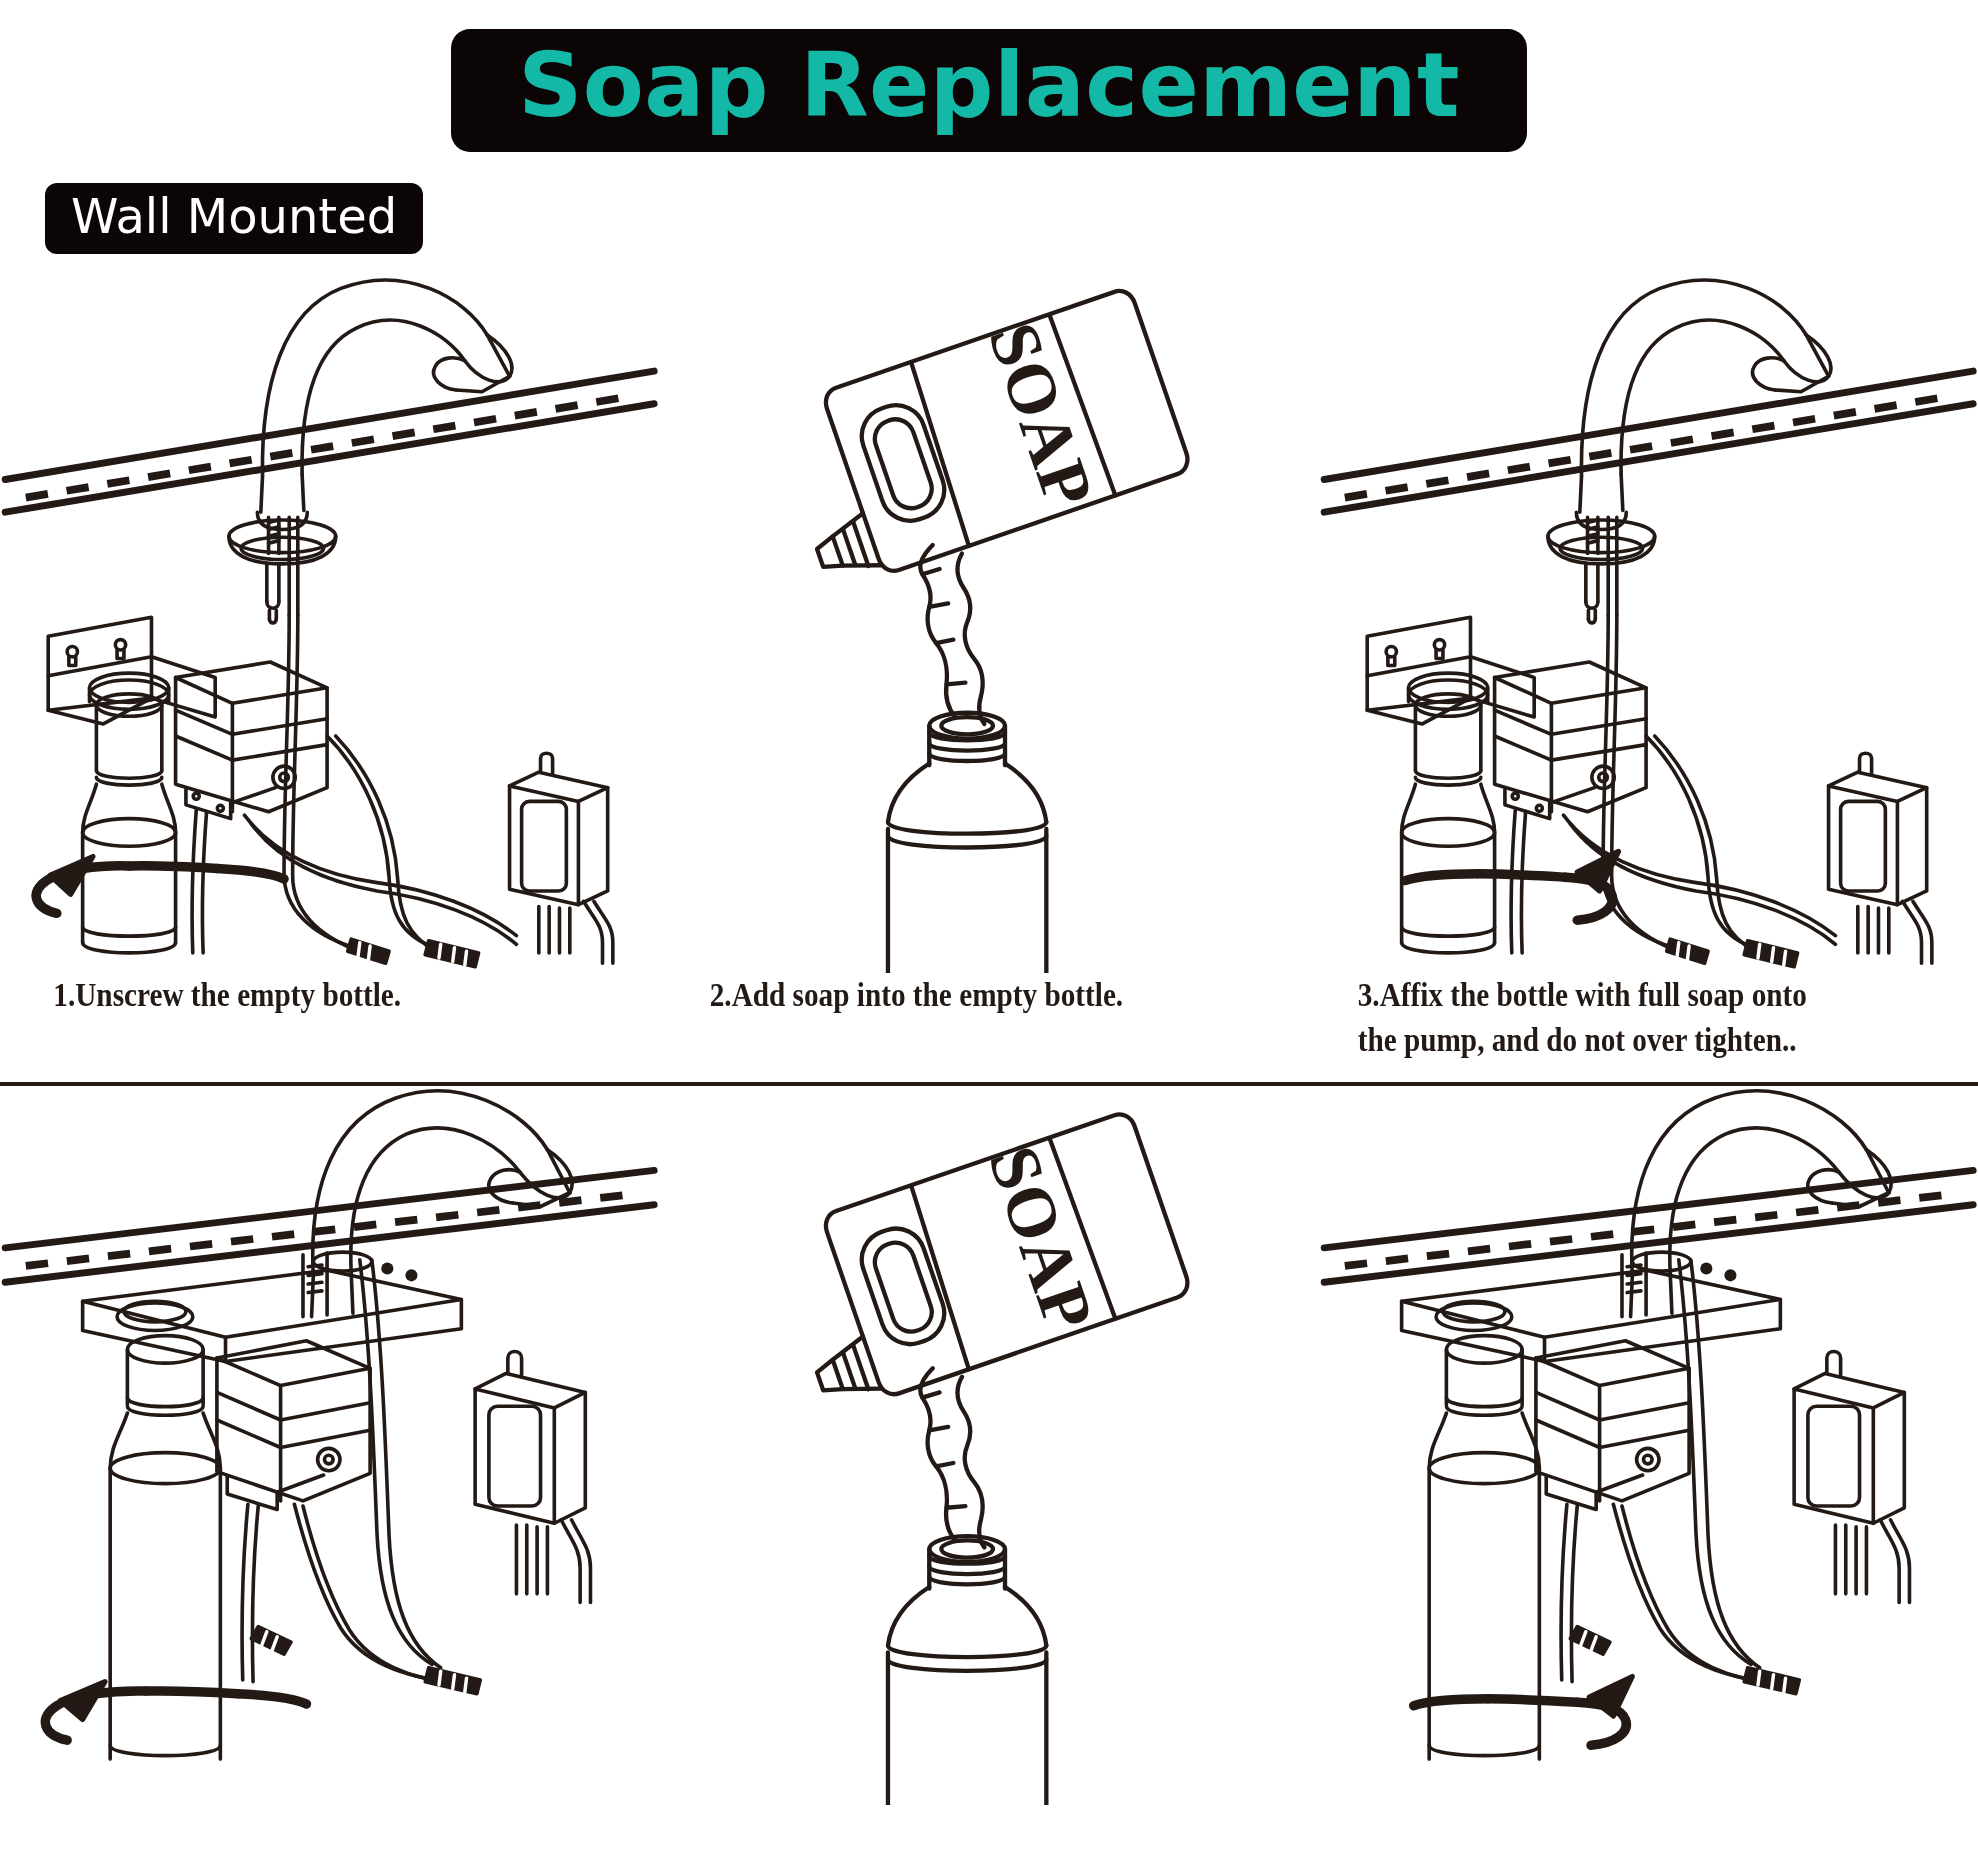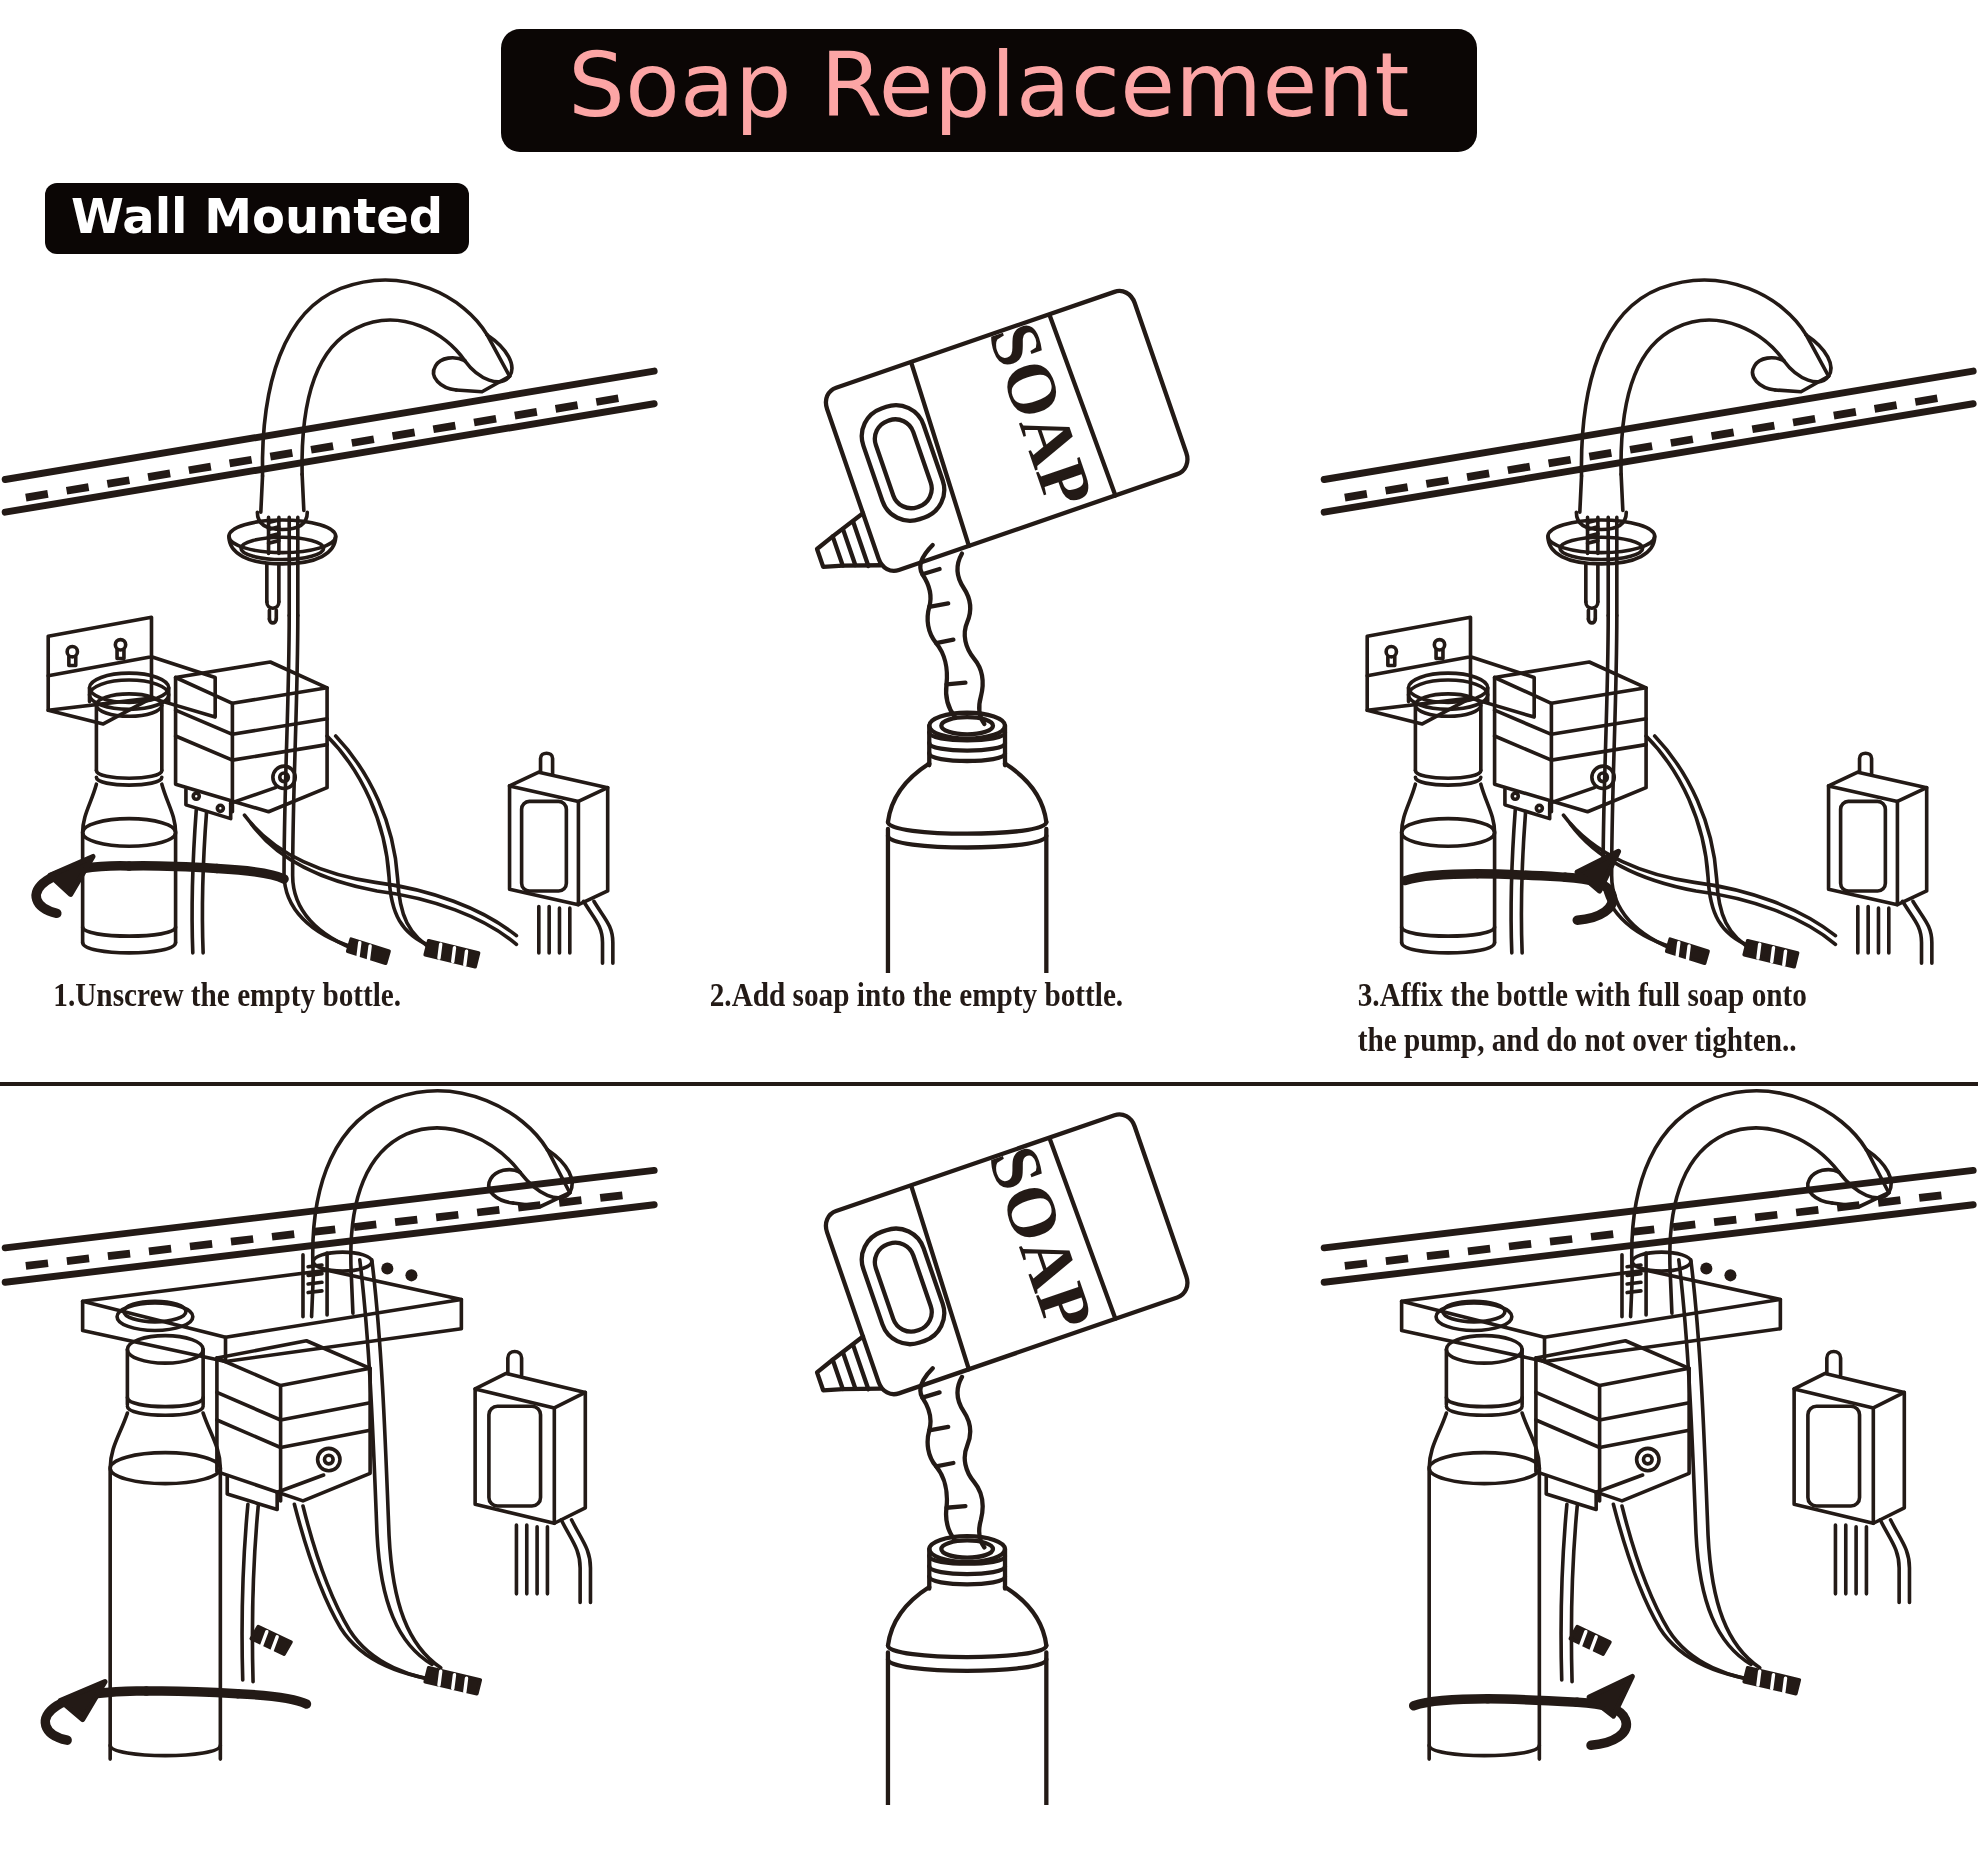--- a/index.html
+++ b/index.html
@@ -24,24 +24,24 @@
     justify-content: center;
   }
   .title-badge {
     background: #0b0605;
     border-radius: 19px;
     padding: 12px 67px 22.4px 67px;
     display: inline-block;
     line-height: 1;
   }
   .title-text {
-    color: #fca5a5;
+    color: #14b8a6;
     font-family: "DejaVu Sans", sans-serif;
     font-size: 89px;
-    font-weight: 400;
+    font-weight: 700;
     letter-spacing: 0.4px;
     white-space: nowrap;
     display: block;
   }
 
   
   .section-head {
     margin-left: 45px;
     margin-top: 31px;
   }
@@ -49,21 +49,21 @@
     background: #0b0605;
     border-radius: 12px;
     padding: 8.6px 26px 13.8px 26px;
     display: inline-block;
     line-height: 1;
   }
   .head-text {
     color: #ffffff;
     font-family: "DejaVu Sans", sans-serif;
     font-size: 48px;
-    font-weight: 700;
+    font-weight: 400;
     white-space: nowrap;
     display: block;
     letter-spacing: 0px;
   }
 
   
   .section { position: relative; }
   .panels {
     display: grid;
     grid-template-columns: repeat(3, 1fr);

